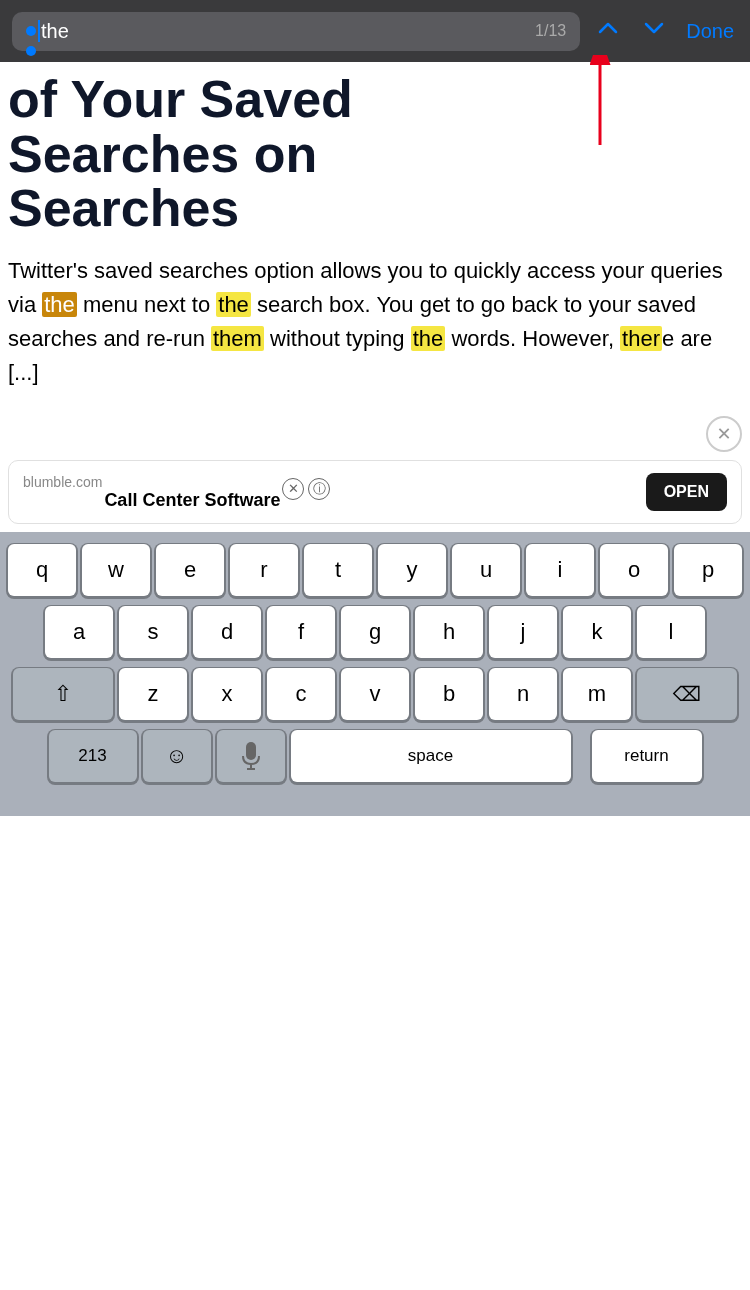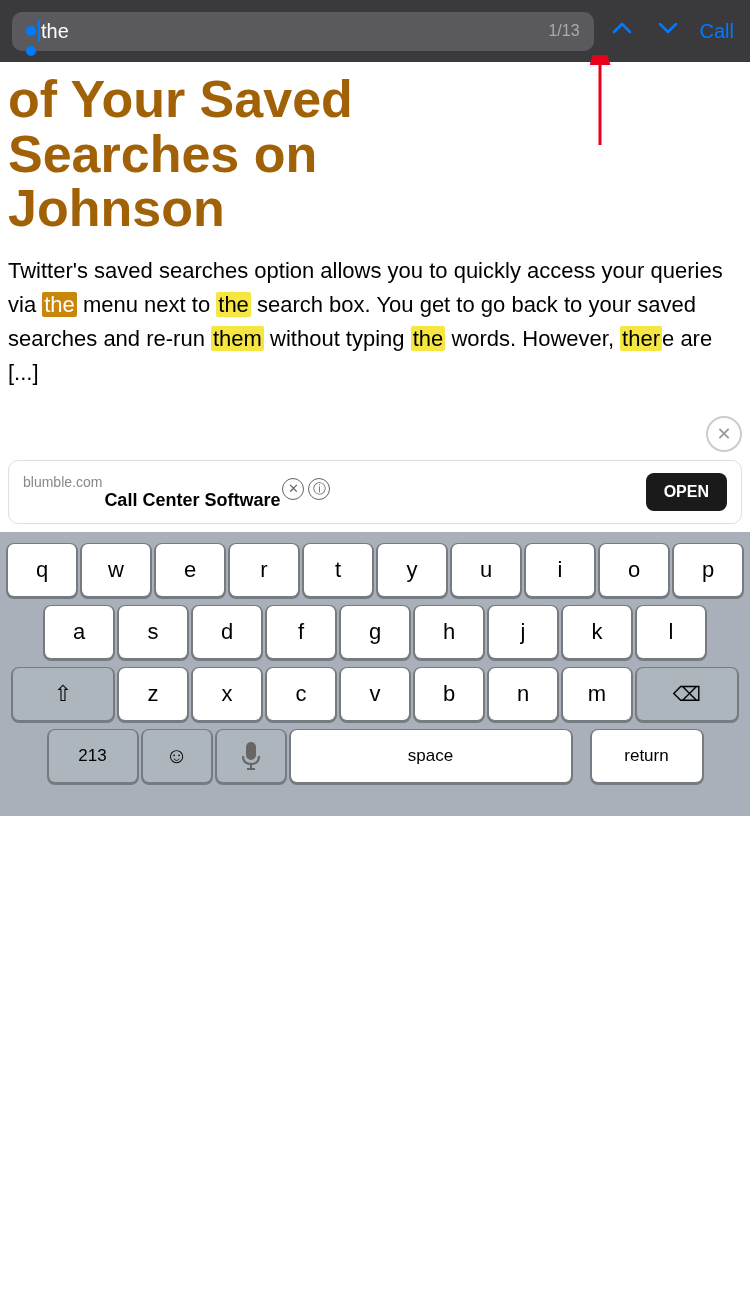--- a/index.html
+++ b/index.html
@@ -88,21 +88,21 @@
 
     
     .article-content {
       padding: 10px 4px 16px 4px;
       background: #fff;
     }
     .article-title {
       font-size: 52px;
       font-weight: 800;
       line-height: 1.05;
-      color: #a16207;
+      color: #0f172a;
       margin-bottom: 18px;
       padding: 0 4px;
     }
     .article-body {
       font-size: 22px;
       line-height: 1.55;
       color: #000;
       padding: 0 4px;
     }
     .article-body p {
@@ -325,39 +325,39 @@
     <button class="search-nav-btn">
       <svg width="20" height="20" viewBox="0 0 20 20" fill="none">
         <polyline points="2,14 10,6 18,14" stroke="#007AFF" stroke-width="2.5" stroke-linecap="round" stroke-linejoin="round"></polyline>
       </svg>
     </button>
     <button class="search-nav-btn">
       <svg width="20" height="20" viewBox="0 0 20 20" fill="none">
         <polyline points="2,6 10,14 18,6" stroke="#007AFF" stroke-width="2.5" stroke-linecap="round" stroke-linejoin="round"></polyline>
       </svg>
     </button>
-    <button class="done-btn">Call</button>
+    <button class="done-btn">Done</button>
   </div>
 
   <div class="red-arrow">
     <svg width="60" height="90" viewBox="0 0 60 90">
       <defs>
         <marker id="arrowhead" markerWidth="10" markerHeight="7" refX="0" refY="3.5" orient="auto">
           <polygon points="0 0, 10 3.5, 0 7" fill="#e8001c"></polygon>
         </marker>
       </defs>
       <line x1="30" y1="90" x2="30" y2="10" stroke="#e8001c" stroke-width="3" marker-end="url(#arrowhead)"></line>
     </svg>
   </div>
 
   <div class="article-content">
     <div class="article-title">
       <span>of Your Saved</span><br>
       <span>Searches on</span><br>
-      <span>Johnson</span>
+      <span>Searches</span>
     </div>
 
     <div class="article-body">
       <p>
         Twitter's saved searches option allows you to quickly access your queries via <span class="highlight-orange">the</span> menu next to <span class="highlight-yellow">the</span> search box. You get to go back to your saved searches and re-run <span class="highlight-yellow">them</span> without typing <span class="highlight-yellow">the</span> words. However, <span class="highlight-yellow">ther</span>e are [...]
       </p>
     </div>
 
   </div>
 

